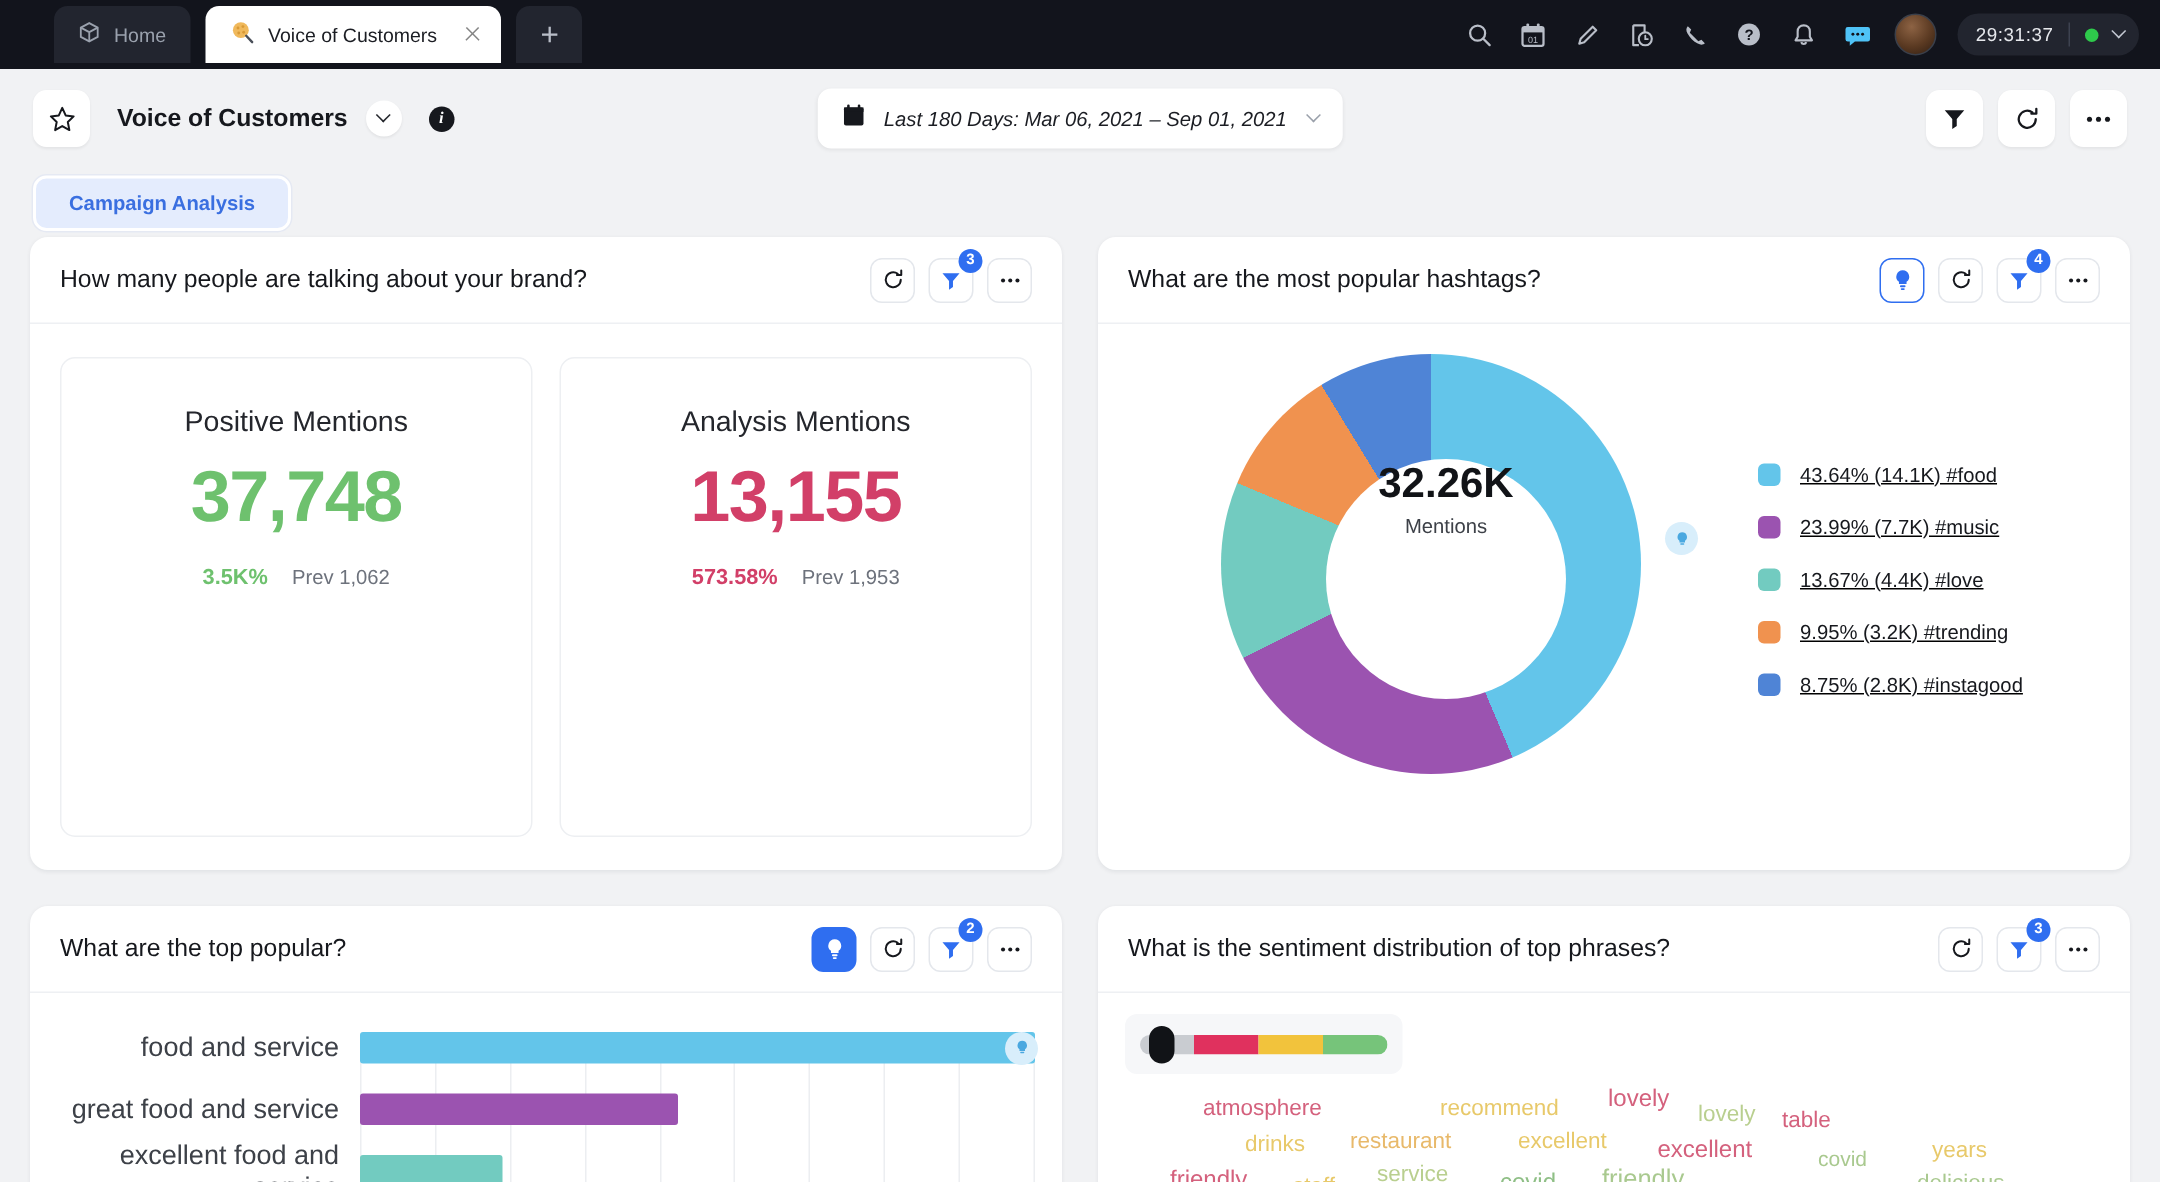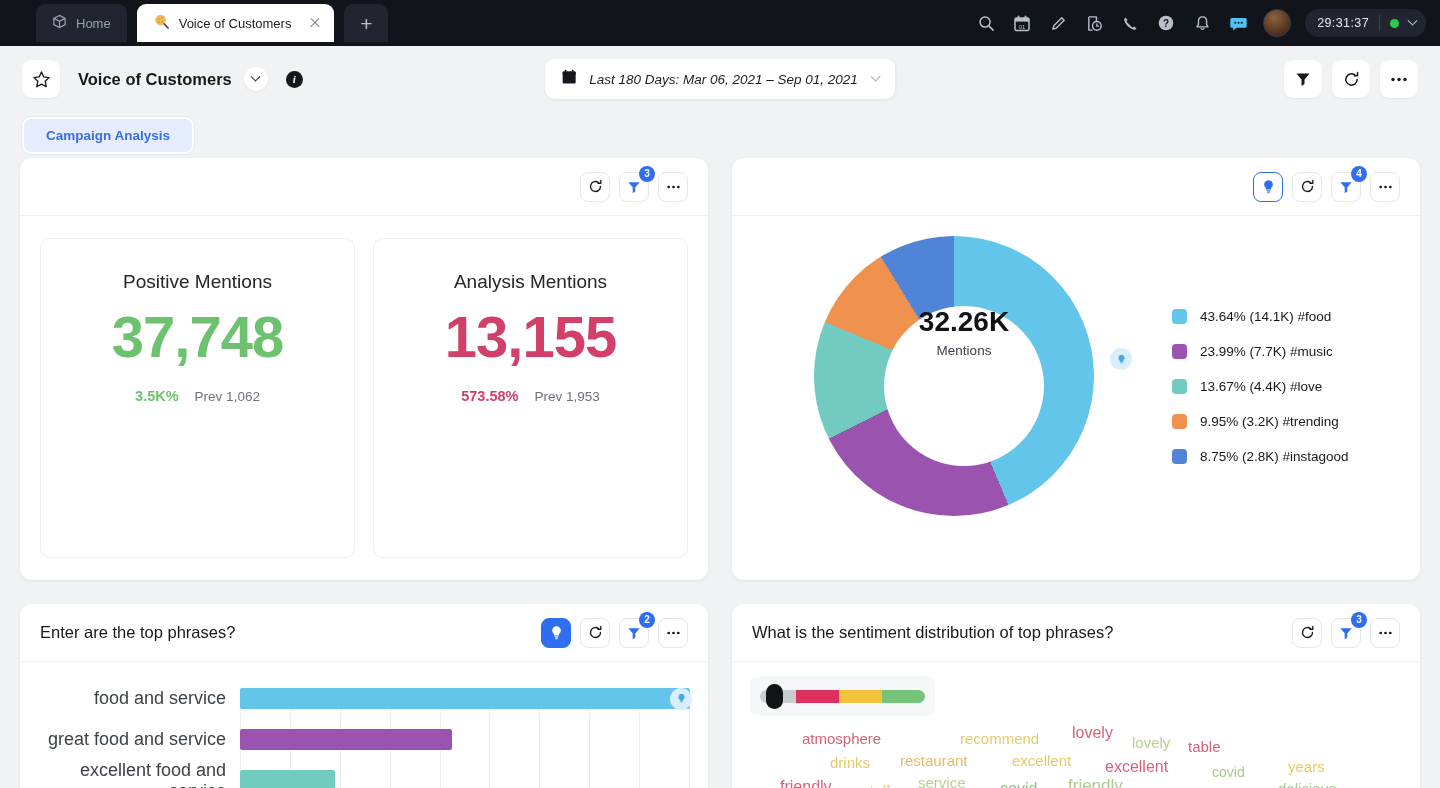--- a/index.html
+++ b/index.html
@@ -100,38 +100,38 @@
   .act.bulb-filled { background: #2f6ef0; border-color: #2f6ef0; }
   .badge { position: absolute; top: -7px; right: -7px; min-width: 16px; height: 16px; border-radius: 8px;
     background: #2f6ef0; color: #fff; font-size: 10px; font-weight: bold; display: flex; align-items: center;
     justify-content: center; padding: 0 4px; }
 
   
   .kpi-body { display: flex; gap: 18px; padding: 22px 20px; }
   .kpi { flex: 1; border: 1px solid #edeff2; border-radius: 10px; height: 320px; display: flex;
     flex-direction: column; align-items: center; padding-top: 32px; }
   .kpi-label { font-size: 19px; color: #24262c; }
-  .kpi-value { font-size: 58px; font-weight: bold; letter-spacing: -1px; margin-top: 14px; line-height: 1.05; }
+  .kpi-value { font-size: 48px; font-weight: bold; letter-spacing: -1px; margin-top: 14px; line-height: 1.05; }
   .kpi-sub { margin-top: 20px; display: flex; align-items: baseline; gap: 16px; }
   .kpi-delta { font-size: 14.5px; font-weight: bold; }
   .kpi-prev { font-size: 13.5px; color: #6d727c; }
 
   
   .donut-body { display: flex; align-items: center; height: 340px; padding: 0 24px; }
   .donut-wrap { position: relative; width: 300px; height: 300px; margin-left: 58px; }
   .donut { width: 280px; height: 280px; border-radius: 50%; }
   .donut-hole { position: absolute; left: 50%; top: 50%; transform: translate(-50%,-50%);
     width: 160px; height: 160px; background: #fff; border-radius: 50%; display: flex; flex-direction: column;
     align-items: center; justify-content: flex-start; }
   .donut-val { font-size: 28px; font-weight: bold; color: #111317; }
   .donut-cap { font-size: 13.5px; color: #3d4148; margin-top: 5px; }
   .bulb-marker { position: absolute; width: 22px; height: 22px; border-radius: 50%; background: #d8eefb;
     display: flex; align-items: center; justify-content: center; cursor: pointer; }
   .legend { margin-left: 58px; display: flex; flex-direction: column; gap: 20px; }
-  .leg { display: flex; align-items: center; gap: 13px; }
+  .leg { display: flex; align-items: center; gap: 13px; text-decoration: underline; }
   .leg-sw { width: 15px; height: 15px; border-radius: 4px; }
   .leg-tx { font-size: 13.5px; color: #16181d; white-space: nowrap; }
 
   
   .bars-body { padding: 16px 18px 0 18px; height: 156px; position: relative; overflow: hidden; }
   .barrow { display: flex; align-items: center; height: 41px; }
   .barlabel { width: 202px; text-align: right; padding-right: 14px; font-size: 18px; color: #3d4148; }
   .bartrack { flex: 1; position: relative; height: 41px; display: flex; align-items: center; }
   .bar { height: 21px; border-radius: 2px; }
   .gridlines { position: absolute; left: 220px; right: 18px; top: 38px; bottom: 0;
@@ -295,20 +295,21 @@
 </div>
 
 <div class="pillrow">
   <div class="pill">Campaign Analysis</div>
 </div>
 
 <div class="grid">
 
   <div class="card">
     <div class="card-head">
+      <div class="card-title">How many people are talking about your brand?</div>
       <div class="card-actions">
         <div class="act">
           <svg width="15" height="15" viewBox="0 0 18 18">
               <path d="M15 9 A6 6 0 1 1 12.6 4.2" fill="none" stroke="#16181d" stroke-width="1.6" stroke-linecap="round"></path>
               <path d="M15.4 1.6 V5.1 H11.9" fill="none" stroke="#16181d" stroke-width="1.6" stroke-linecap="round" stroke-linejoin="round"></path>
             </svg>
         </div>
         <div class="act">
           <svg width="14" height="14" viewBox="0 0 16 16">
               <path d="M1.5 2.5 h13 L9.5 8.4 v4.6 l-3 2 V8.4Z" fill="#2f6ef0"></path>
@@ -339,20 +340,21 @@
         <div class="kpi-sub">
           <span class="kpi-delta" id="kpid1" style="color: rgb(210, 63, 104);">573.58%</span>
           <span class="kpi-prev">Prev 1,953</span>
         </div>
       </div>
     </div>
   </div>
 
   <div class="card">
     <div class="card-head">
+      <div class="card-title">What are the most popular hashtags?</div>
       <div class="card-actions">
         <div class="act bulb-outline">
           <svg width="15" height="15" viewBox="0 0 16 16">
               <path d="M8 1.2 a4.6 4.6 0 0 0 -2.7 8.3 v1.6 h5.4 V9.5 A4.6 4.6 0 0 0 8 1.2Z" fill="#2f6ef0"></path>
               <rect x="6" y="11.9" width="4" height="1.5" rx=".7" fill="#2f6ef0"></rect>
               <rect x="6.6" y="14" width="2.8" height="1.3" rx=".65" fill="#2f6ef0"></rect>
             </svg>
         </div>
         <div class="act">
           <svg width="15" height="15" viewBox="0 0 18 18">
@@ -409,21 +411,21 @@
           <div class="leg">
             <span class="leg-sw" style="background: rgb(79, 132, 214);"></span>
             <span class="leg-tx">8.75% (2.8K) #instagood</span>
           </div>
         </div>
     </div>
   </div>
 
   <div class="card">
     <div class="card-head">
-      <div class="card-title">Enter are the top phrases?</div>
+      <div class="card-title">What are the top popular?</div>
       <div class="card-actions">
         <div class="act bulb-filled">
           <svg width="15" height="15" viewBox="0 0 16 16">
               <path d="M8 1.2 a4.6 4.6 0 0 0 -2.7 8.3 v1.6 h5.4 V9.5 A4.6 4.6 0 0 0 8 1.2Z" fill="#fff"></path>
               <rect x="6" y="11.9" width="4" height="1.5" rx=".7" fill="#fff"></rect>
               <rect x="6.6" y="14" width="2.8" height="1.3" rx=".65" fill="#fff"></rect>
             </svg>
         </div>
         <div class="act">
           <svg width="15" height="15" viewBox="0 0 18 18">

